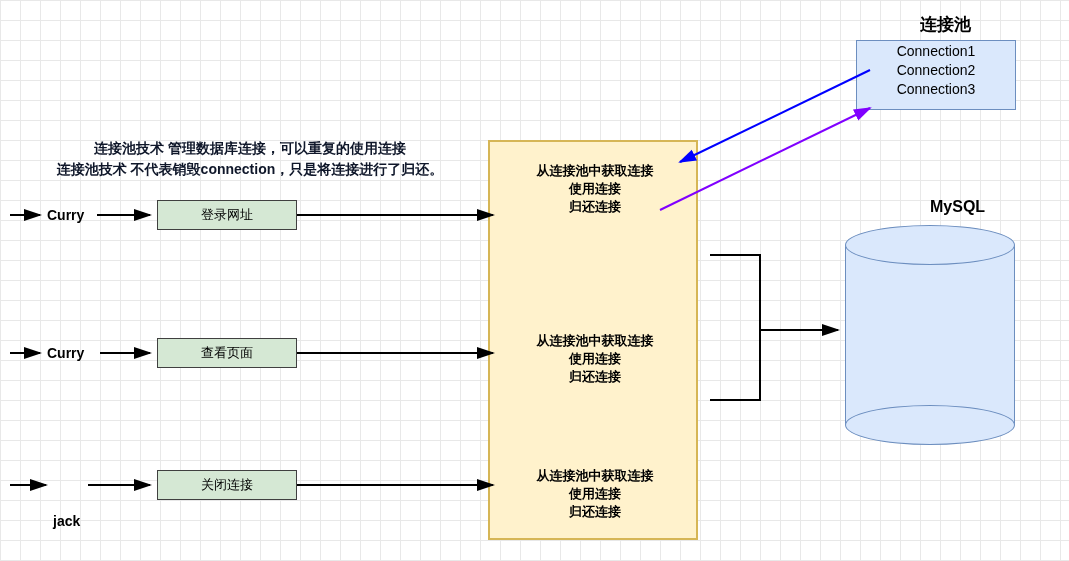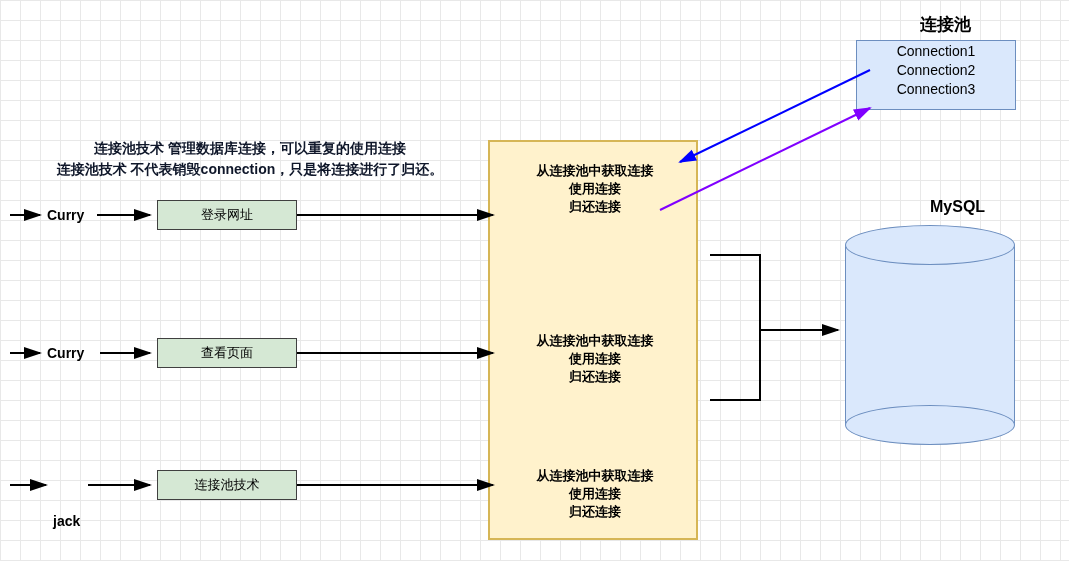--- a/index.html
+++ b/index.html
@@ -143,21 +143,21 @@
 <div class="user-label" style="left:47px; top:345px;">Curry</div>
 <div class="user-label" style="left:53px; top:477px;margin-top:36px;">jack</div>
 
 <div class="green-box" style="left:157px; top:200px;">
   <span>登录网址</span>
 </div>
 <div class="green-box" style="left:157px; top:338px;">
   <span>查看页面</span>
 </div>
 <div class="green-box" style="left:157px; top:470px;">
-  <span>连接池技术</span>
+  <span>关闭连接</span>
 </div>
 
 <div class="java-title" style="left:575px; top:118px;margin-top:48px;">Java源码</div>
 <div class="java-box">
   <div class="code-block" style="top:20px;">
     <span>从连接池中获取连接</span><br>
     <span>使用连接</span><br>
     <span>归还连接</span>
   </div>
   <div class="code-block" style="top:190px;">

